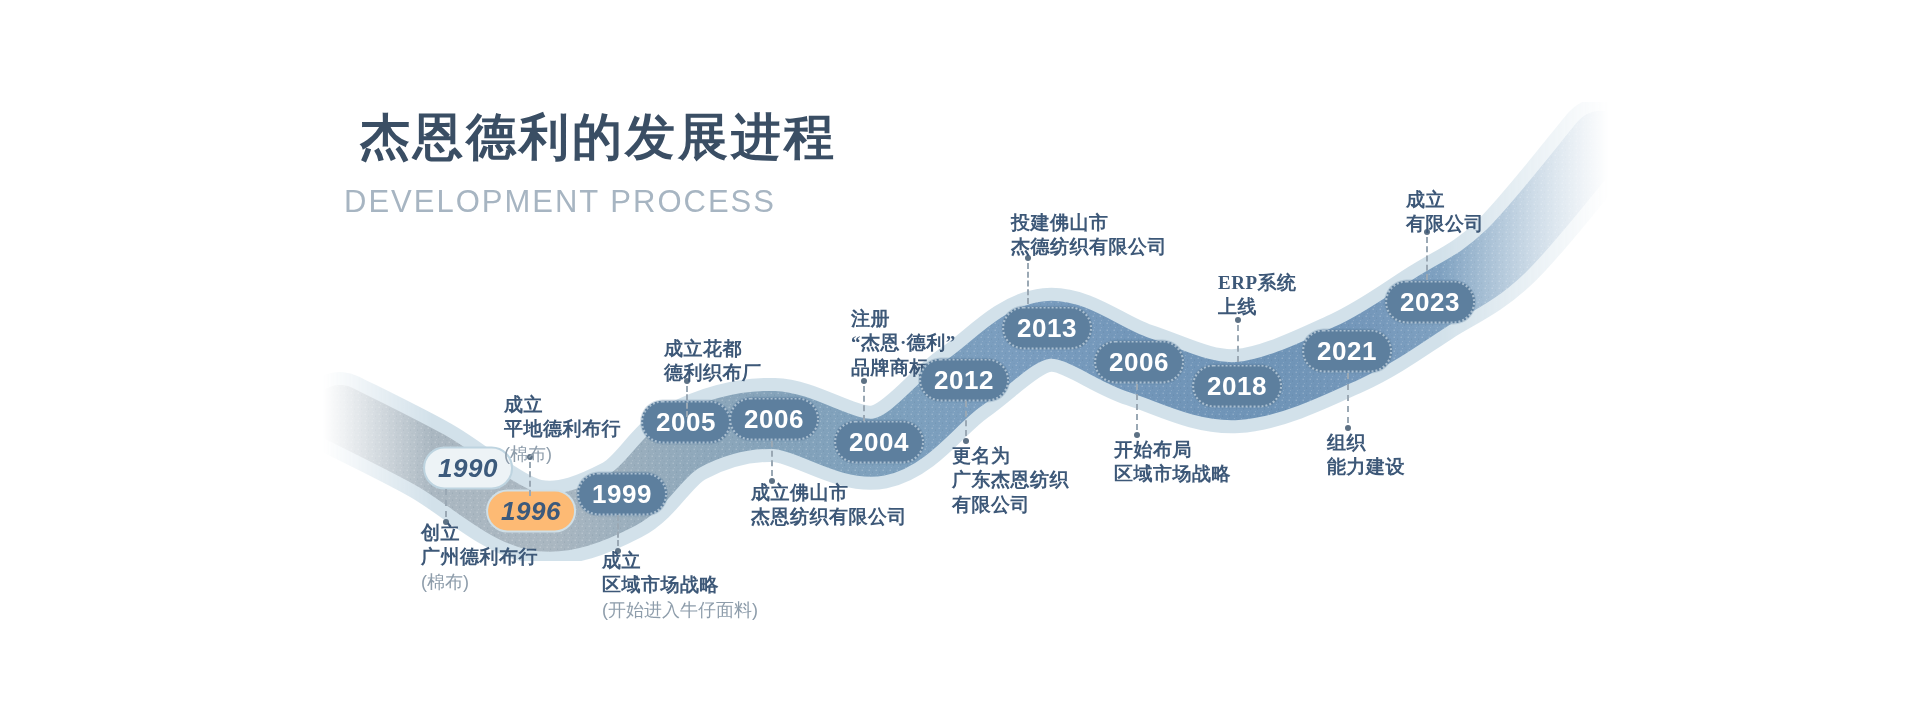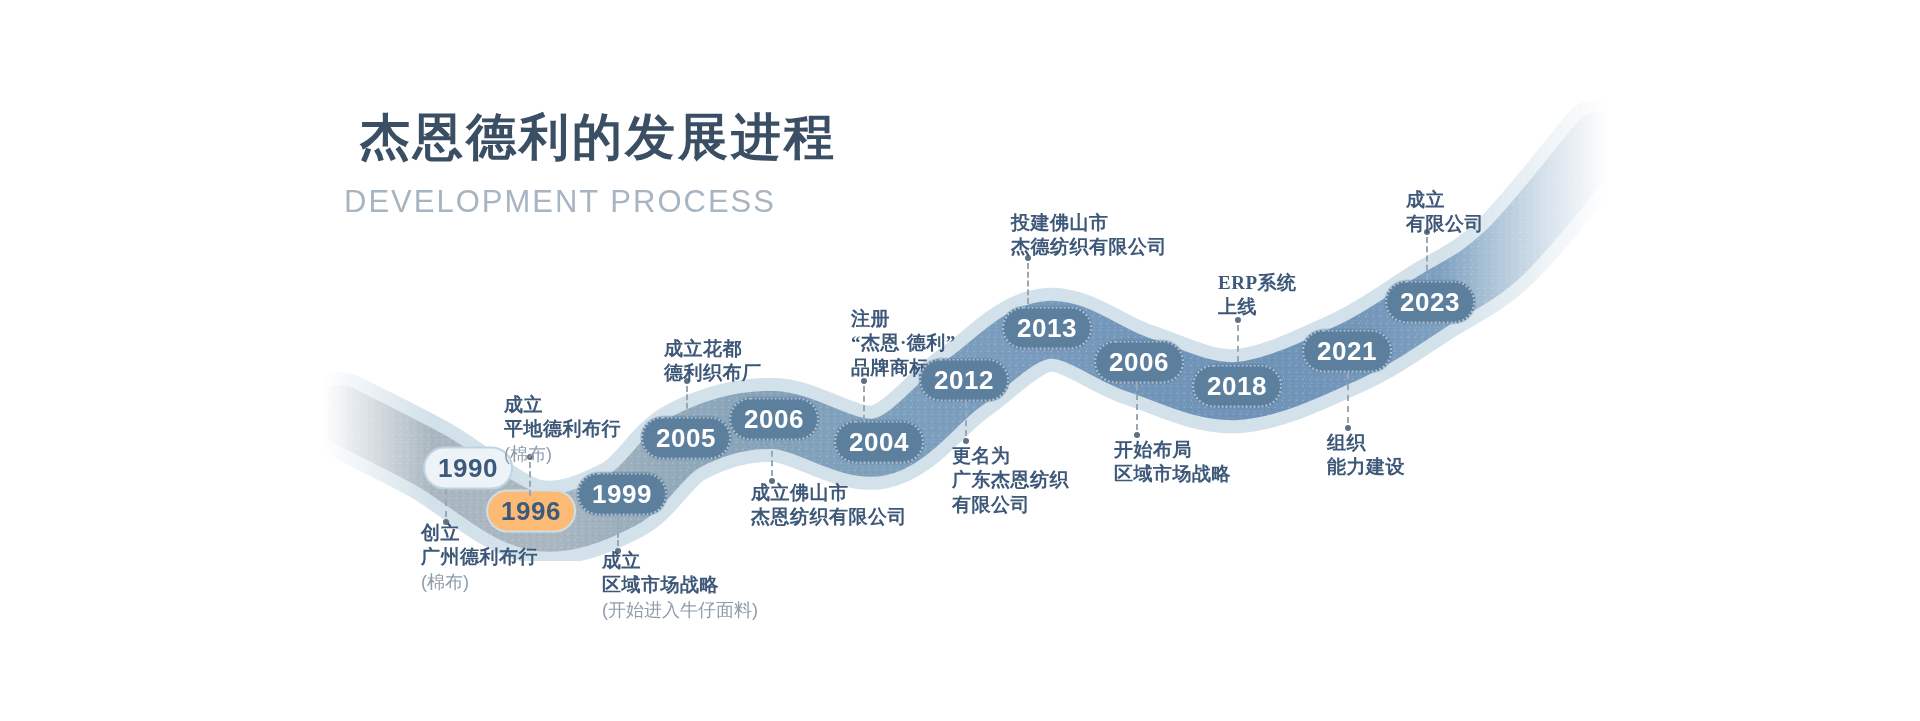--- a/index.html
+++ b/index.html
@@ -14,21 +14,21 @@
   .ribbon{position:absolute;left:0;top:0;}
   .page-title{position:absolute;left:360px;top:104px;font-size:50px;font-weight:800;
     color:var(--c-title);letter-spacing:3px;white-space:nowrap;}
   .page-subtitle{position:absolute;left:344px;top:184px;font-size:31px;font-weight:500;
     color:var(--c-subtitle);letter-spacing:2px;white-space:nowrap;}
   .pill{position:absolute;transform:translate(-50%,-50%);border-radius:22px;
     font-size:26px;font-weight:700;padding:4px 13px;white-space:nowrap;letter-spacing:0.5px;}
   .pill.dark{background:var(--c-pill-dark);color:var(--c-pill-dark-text);
     border:2px dotted rgba(235,244,249,0.55);box-shadow:0 0 0 1px rgba(93,127,158,0.25);}
   .pill.light{background:var(--c-pill-light-bg);color:var(--c-pill-light-text);
-    border:2px solid var(--c-pill-light-border);}
+    border:2px solid var(--c-pill-light-border);font-style:italic;}
   .pill.light.pill-muted{background:#fdba74;border-color:#cfdfe7;}
   .connector{position:absolute;width:0;border-left:2px dashed var(--c-connector);}
   .connector .dot{position:absolute;left:-4px;width:6px;height:6px;border-radius:50%;
     background:var(--c-dot);}
   .connector .dot-top{top:-8px;}
   .connector .dot-bottom{bottom:-8px;}
   .event-label{position:absolute;text-align:left;}
   .event-label .line{font-size:19px;font-weight:700;color:var(--c-label);line-height:1.28;
     white-space:nowrap;letter-spacing:0.5px;font-family:Liberation Serif, serif;}
   .event-label .note{font-size:18px;font-weight:400;color:var(--c-note);
@@ -100,21 +100,21 @@
       </div>
       <div class="pill dark" style="left: 622px; top: 494px;">1999</div>
       <div class="connector" style="left: 617px; top: 515px; height: 31px;">
         <span class="dot dot-bottom"></span>
       </div>
       <div class="event-label" style="left: 602px; top: 549px;">
         <div class="line">成立</div>
         <div class="line">区域市场战略</div>
         <div class="note">(开始进入牛仔面料)</div>
       </div>
-      <div class="pill dark" style="left: 686px; top: 438px; text-align: center;">2005</div>
+      <div class="pill dark" style="left: 686px; top: 422px; text-align: center;">2005</div>
       <div class="connector" style="left: 686px; top: 386px; height: 31px;">
         <span class="dot dot-top"></span>
       </div>
       <div class="event-label" style="left: 664px; top: 337px;">
         <div class="line">成立花都</div>
         <div class="line">德利织布厂</div>
       </div>
       <div class="pill dark" style="left: 774px; top: 419px;">2006</div>
       <div class="connector" style="left: 771px; top: 441px; height: 35px;">
         <span class="dot dot-bottom"></span>

